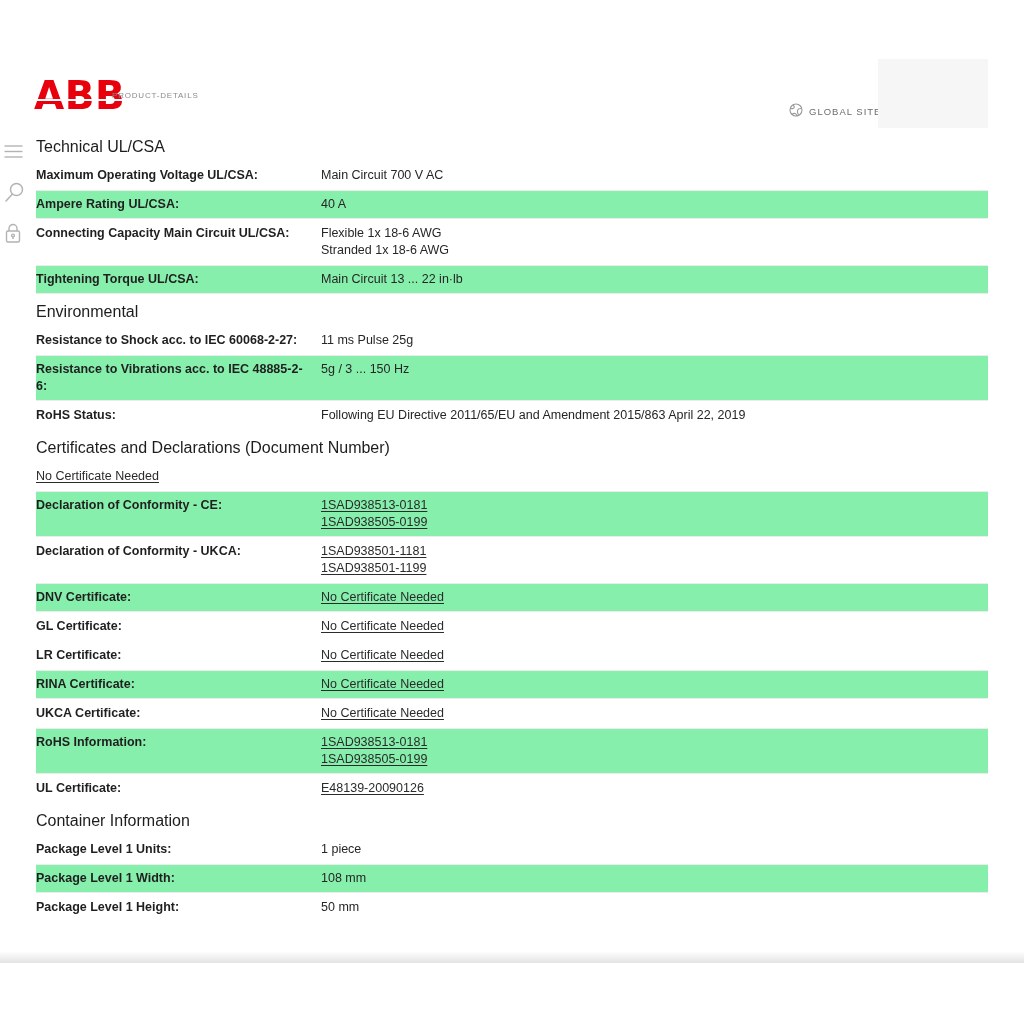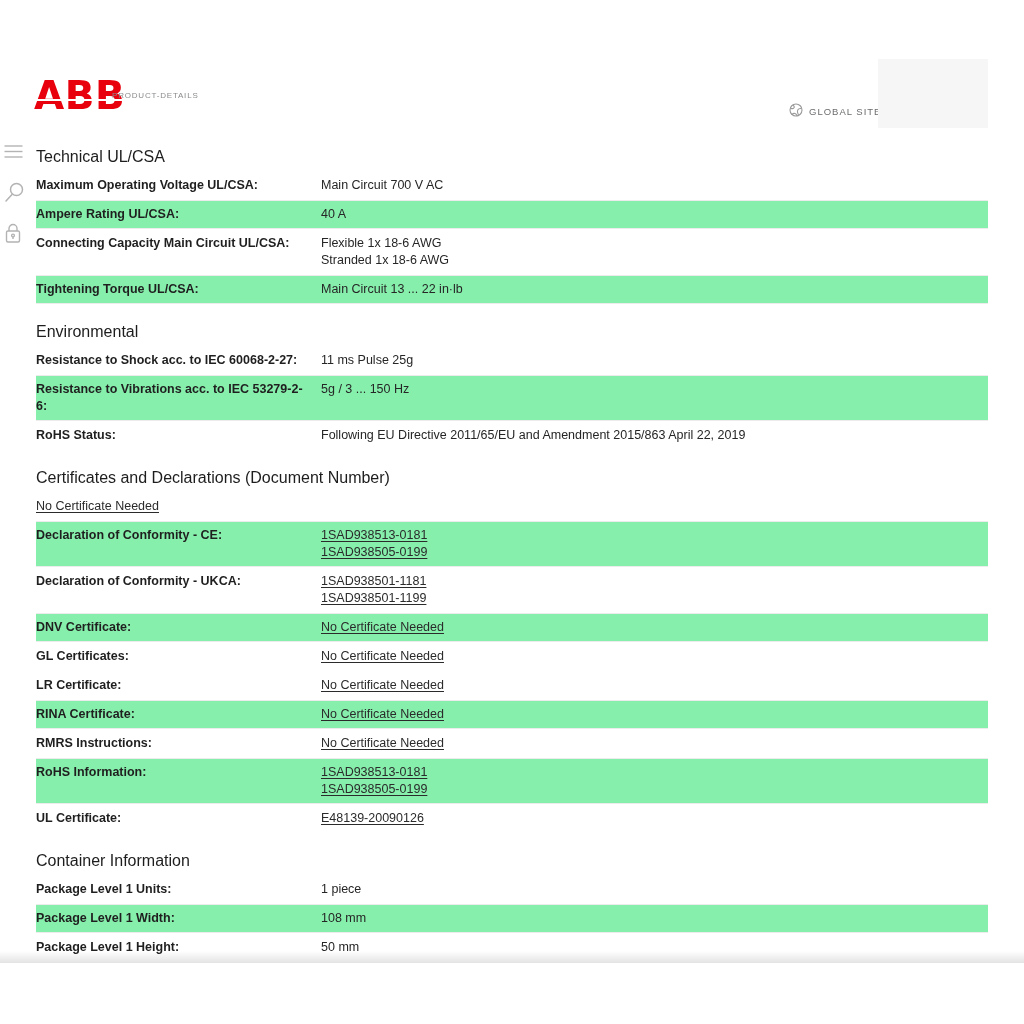--- a/index.html
+++ b/index.html
@@ -46,21 +46,21 @@
   .rail-btn {
     display: block; background: none; border: none; cursor: pointer;
     width: 28px; height: 26px; padding: 2px 0 2px 4px; margin-bottom: 15px;
   }
   .rail-btn svg { display: block; }
 
   
   .content { position: absolute; left: 36px; top: 129px; width: 952px; }
   .section-title {
     font-size: 16px; line-height: 19px; font-weight: 500; color: #1d1d1d;
-    margin: 18px 0 5px 0;
+    margin: 8px 0 5px 0;
   }
   .spec-row { display: flex; padding: 6px 0; font-size: 12.5px; line-height: 17px; }
   .spec-row.alt {
     background: #86efac;
     box-shadow: inset 0 1px 0 #ececec, inset 0 -1px 0 #ececec;
   }
   .spec-label {
     width: 285px; padding-right: 12px; flex: none;
     font-weight: 700; color: #1f1f1f;
   }
@@ -165,21 +165,21 @@
     </div>
     <h2 class="section-title">Environmental</h2>
     <div>
       <div class="spec-row">
         <div class="spec-label">Resistance to Shock acc. to IEC 60068-2-27:</div>
         <div class="spec-value">
           <span class="value-line">11 ms Pulse 25g</span>
         </div>
       </div>
       <div class="spec-row alt">
-        <div class="spec-label">Resistance to Vibrations acc. to IEC 53279-2-6:</div>
+        <div class="spec-label">Resistance to Vibrations acc. to IEC 48885-2-6:</div>
         <div class="spec-value">
           <span class="value-line">5g / 3 ... 150 Hz</span>
         </div>
       </div>
       <div class="spec-row">
         <div class="spec-label">RoHS Status:</div>
         <div class="spec-value">
           <span class="value-line">Following EU Directive 2011/65/EU and Amendment 2015/863 April 22, 2019</span>
         </div>
       </div>
@@ -205,39 +205,39 @@
           <a href="#" class="value-line value-link">1SAD938501-1199</a>
         </div>
       </div>
       <div class="spec-row alt">
         <div class="spec-label">DNV Certificate:</div>
         <div class="spec-value">
           <a href="#" class="value-line value-link">No Certificate Needed</a>
         </div>
       </div>
       <div class="spec-row">
-        <div class="spec-label">GL Certificates:</div>
+        <div class="spec-label">GL Certificate:</div>
         <div class="spec-value">
           <a href="#" class="value-line value-link">No Certificate Needed</a>
         </div>
       </div>
       <div class="spec-row">
         <div class="spec-label">LR Certificate:</div>
         <div class="spec-value">
           <a href="#" class="value-line value-link">No Certificate Needed</a>
         </div>
       </div>
       <div class="spec-row alt">
         <div class="spec-label">RINA Certificate:</div>
         <div class="spec-value">
           <a href="#" class="value-line value-link">No Certificate Needed</a>
         </div>
       </div>
       <div class="spec-row">
-        <div class="spec-label">RMRS Instructions:</div>
+        <div class="spec-label">UKCA Certificate:</div>
         <div class="spec-value">
           <a href="#" class="value-line value-link">No Certificate Needed</a>
         </div>
       </div>
       <div class="spec-row alt">
         <div class="spec-label">RoHS Information:</div>
         <div class="spec-value">
           <a href="#" class="value-line value-link">1SAD938513-0181</a>
           <a href="#" class="value-line value-link">1SAD938505-0199</a>
         </div>

